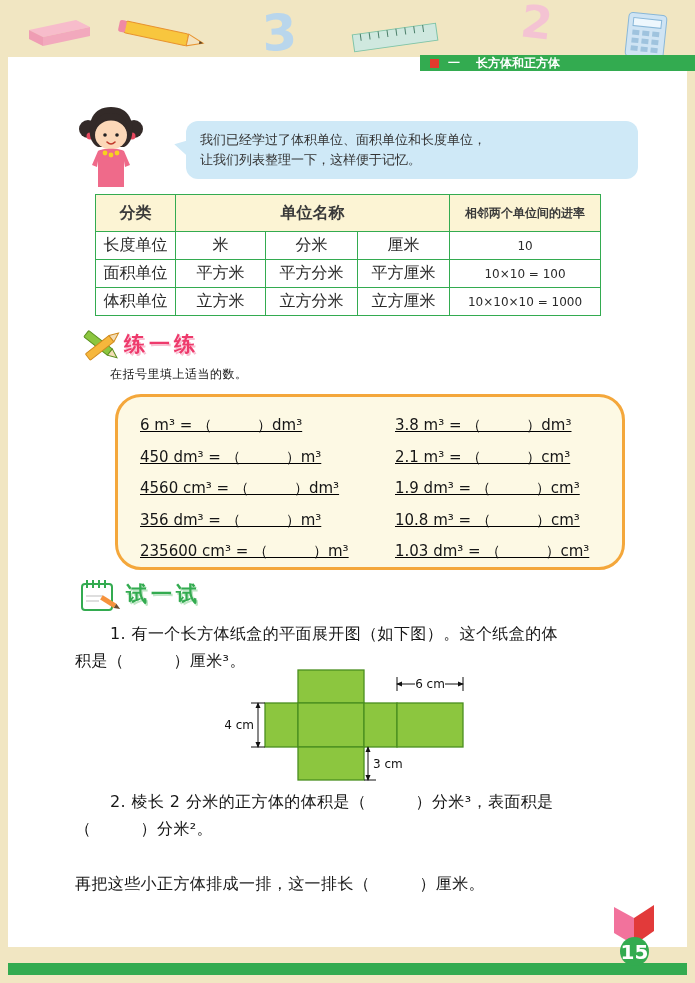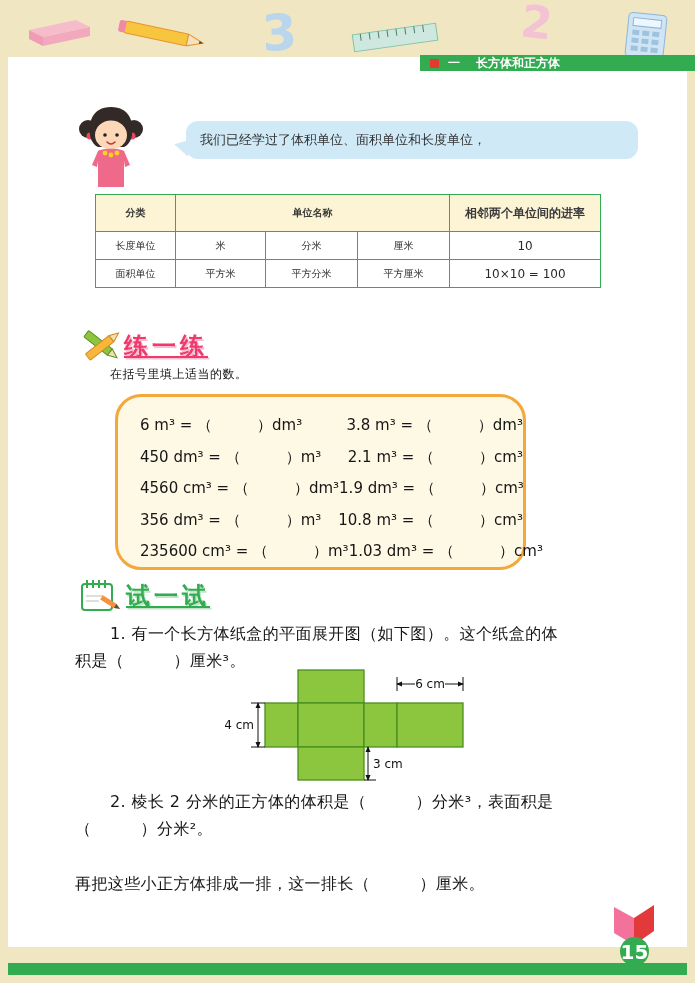--- a/index.html
+++ b/index.html
@@ -36,36 +36,36 @@
   .speech-bubble{position:absolute;left:186px;top:121px;width:452px;background:var(--bubble);
     border-radius:12px;padding:9px 14px;font-size:13px;line-height:20px;color:#333;}
   .bubble-tail{position:absolute;left:-12px;top:18px;width:0;height:0;
     border-top:6px solid transparent;border-bottom:11px solid transparent;
     border-right:15px solid var(--bubble);transform:rotate(6deg);}
 
   
   .unit-table{position:absolute;left:95px;top:194px;width:505px;border-collapse:collapse;
     table-layout:fixed;background:#fff;}
   .unit-table td{border:1.6px solid var(--green);text-align:center;vertical-align:middle;
-    font-size:10px;color:#2a2a2a;height:28px;overflow:hidden;}
+    font-size:16px;color:#2a2a2a;height:28px;overflow:hidden;}
   .unit-table .th{background:#fcf4d4;height:37px;font-weight:bold;color:#3a3a3a;}
   .unit-table .rate{font-size:12px;}
   .unit-table .rate-h{font-size:12px;}
 
   
   .sec-icon{position:absolute;}
-  .sec-label{position:absolute;font-size:24px;font-weight:bold;letter-spacing:4px;line-height:1;text-decoration:underline;}
+  .sec-label{position:absolute;font-size:21px;font-weight:bold;letter-spacing:4px;line-height:1;}
   .label-red{color:var(--red-label);text-shadow:1.5px 1.5px 0 #f9c0d2;}
   .label-green{color:var(--green);text-shadow:1.5px 1.5px 0 #bfe6c6;margin-left:6px;}
 
   .instruction{position:absolute;left:110px;top:366px;font-size:12px;color:var(--ink);letter-spacing:0.5px;}
 
   
-  .ex-box{position:absolute;left:115px;top:394px;width:411px;height:176px;background:#fdf9e4;
-    border:3px solid var(--orange);border-radius:26px;padding:13px 0 0 22px;}
+  .ex-box{position:absolute;left:115px;top:394px;width:510px;height:176px;background:#fdf9e4;
+    border:3px solid var(--orange);border-radius:26px;padding:13px 0 0 22px;text-decoration:underline;}
   .ex-row{display:flex;height:31.5px;align-items:center;font-size:15px;color:var(--ink);}
   .ex-item{white-space:nowrap;}
   .ex-item.left{width:255px;}
 
   
   .q{position:absolute;font-size:16px;color:var(--ink);letter-spacing:0.4px;white-space:nowrap;}
 
   
   .net-svg{position:absolute;left:225px;top:662px;}
 
@@ -155,20 +155,21 @@
     <path d="M29 39 Q33 43 37 39" stroke="#c0392b" stroke-width="1.6" fill="none" stroke-linecap="round"></path>
     <path d="M20 48 C24 45 42 45 46 48 L52 62 L47 64 L46 58 L46 84 L20 84 L20 58 L19 64 L14 62 Z" fill="#ef6a8a"></path>
     <circle cx="27" cy="50" r="2.4" fill="#f7d21e"></circle>
     <circle cx="33" cy="52" r="2.4" fill="#f7d21e"></circle>
     <circle cx="39" cy="50" r="2.4" fill="#f7d21e"></circle>
   </svg>
 
   <div class="speech-bubble">
     <div class="bubble-tail"></div>
     <div>我们已经学过了体积单位、面积单位和长度单位，</div>
+    <div>让我们列表整理一下，这样便于记忆。</div>
   </div>
 
   <table class="unit-table">
     <colgroup>
       <col style="width:80px">
         <col style="width:90px">
         <col style="width:92px">
       <col style="width:92px">
         <col style="width:151px">
     </colgroup>
@@ -185,20 +186,27 @@
       <td>厘米</td>
       <td class="rate">10</td>
     </tr>
     <tr>
       <td>面积单位</td>
       <td>平方米</td>
       <td>平方分米</td>
       <td>平方厘米</td>
       <td class="rate">10×10 = 100</td>
     </tr>
+    <tr>
+      <td>体积单位</td>
+      <td>立方米</td>
+      <td>立方分米</td>
+      <td>立方厘米</td>
+      <td class="rate">10×10×10 = 1000</td>
+    </tr>
   </tbody>
     </table>
 
   <svg class="sec-icon" style="left:80px;top:326px;" width="44" height="40" viewBox="0 0 44 40">
     <g transform="rotate(38 22 20)">
       <rect x="2" y="16" width="30" height="8" rx="1" fill="#8cc63f" stroke="#5a8f1e"></rect>
       <polygon points="32,16 41,20 32,24" fill="#f3ddb5" stroke="#5a8f1e"></polygon>
     </g>
     <g transform="rotate(-38 22 20)">
       <rect x="4" y="16" width="30" height="8" rx="1" fill="#f6b73c" stroke="#d08a1e"></rect>

